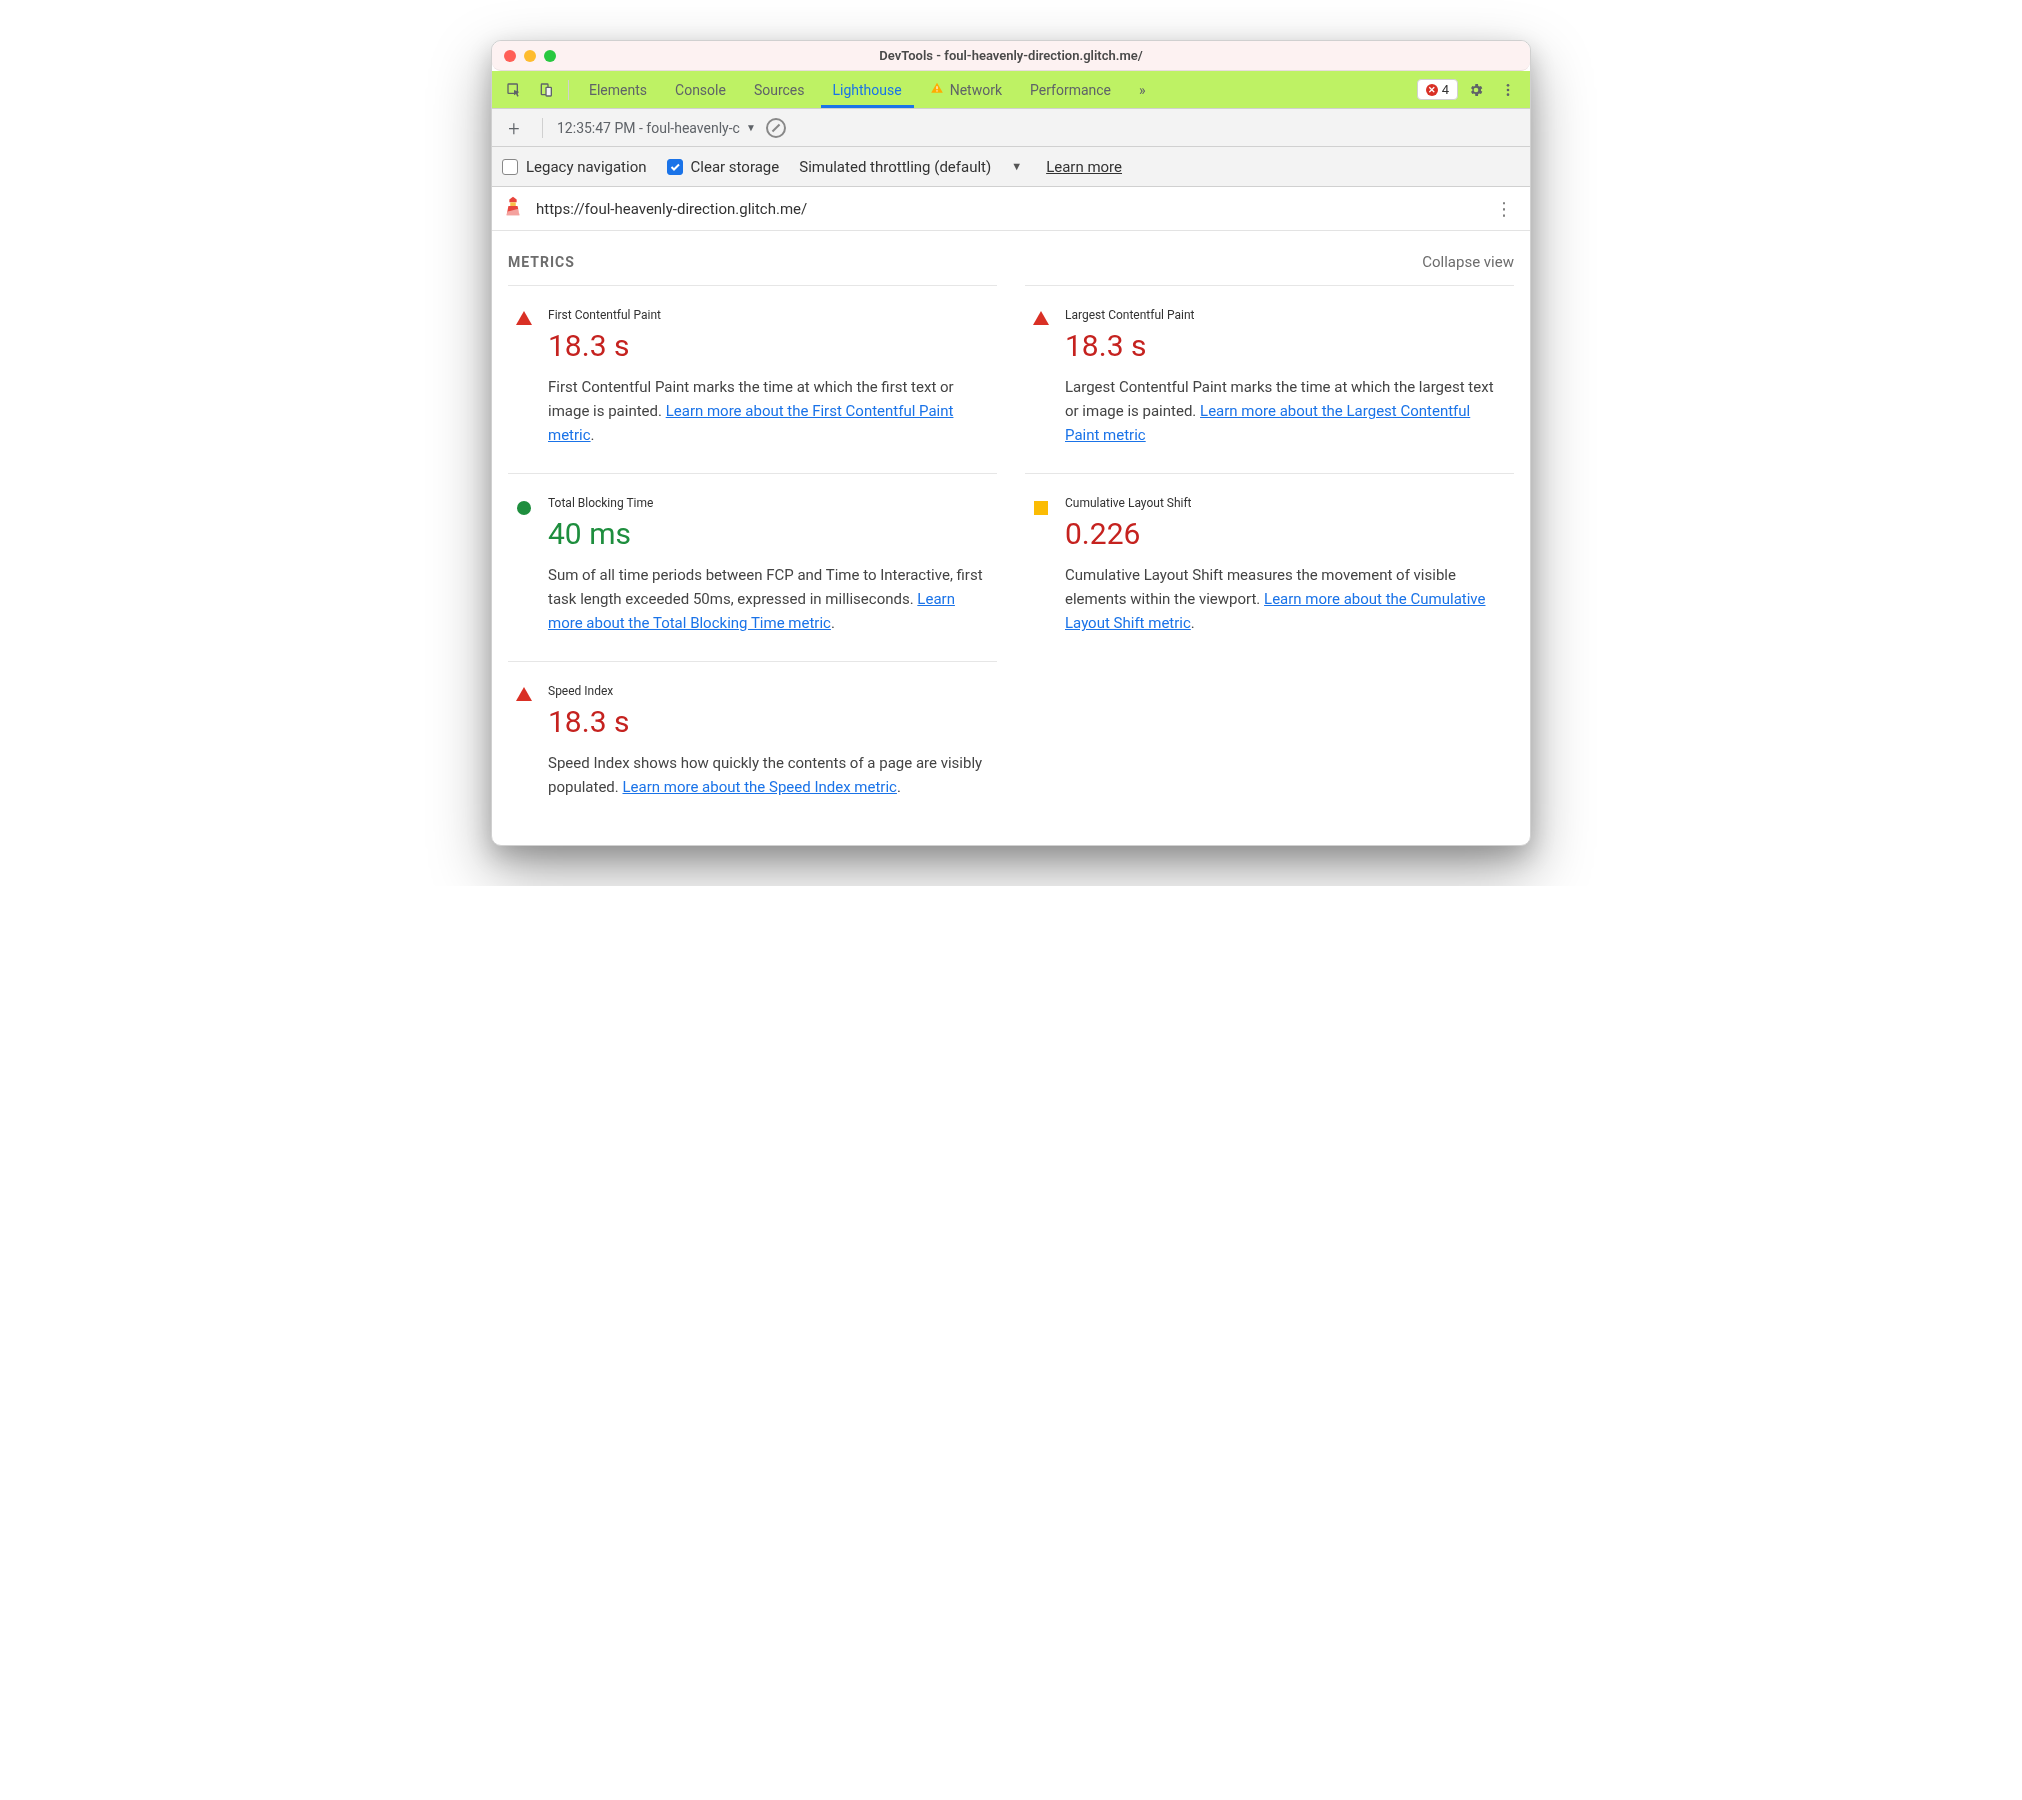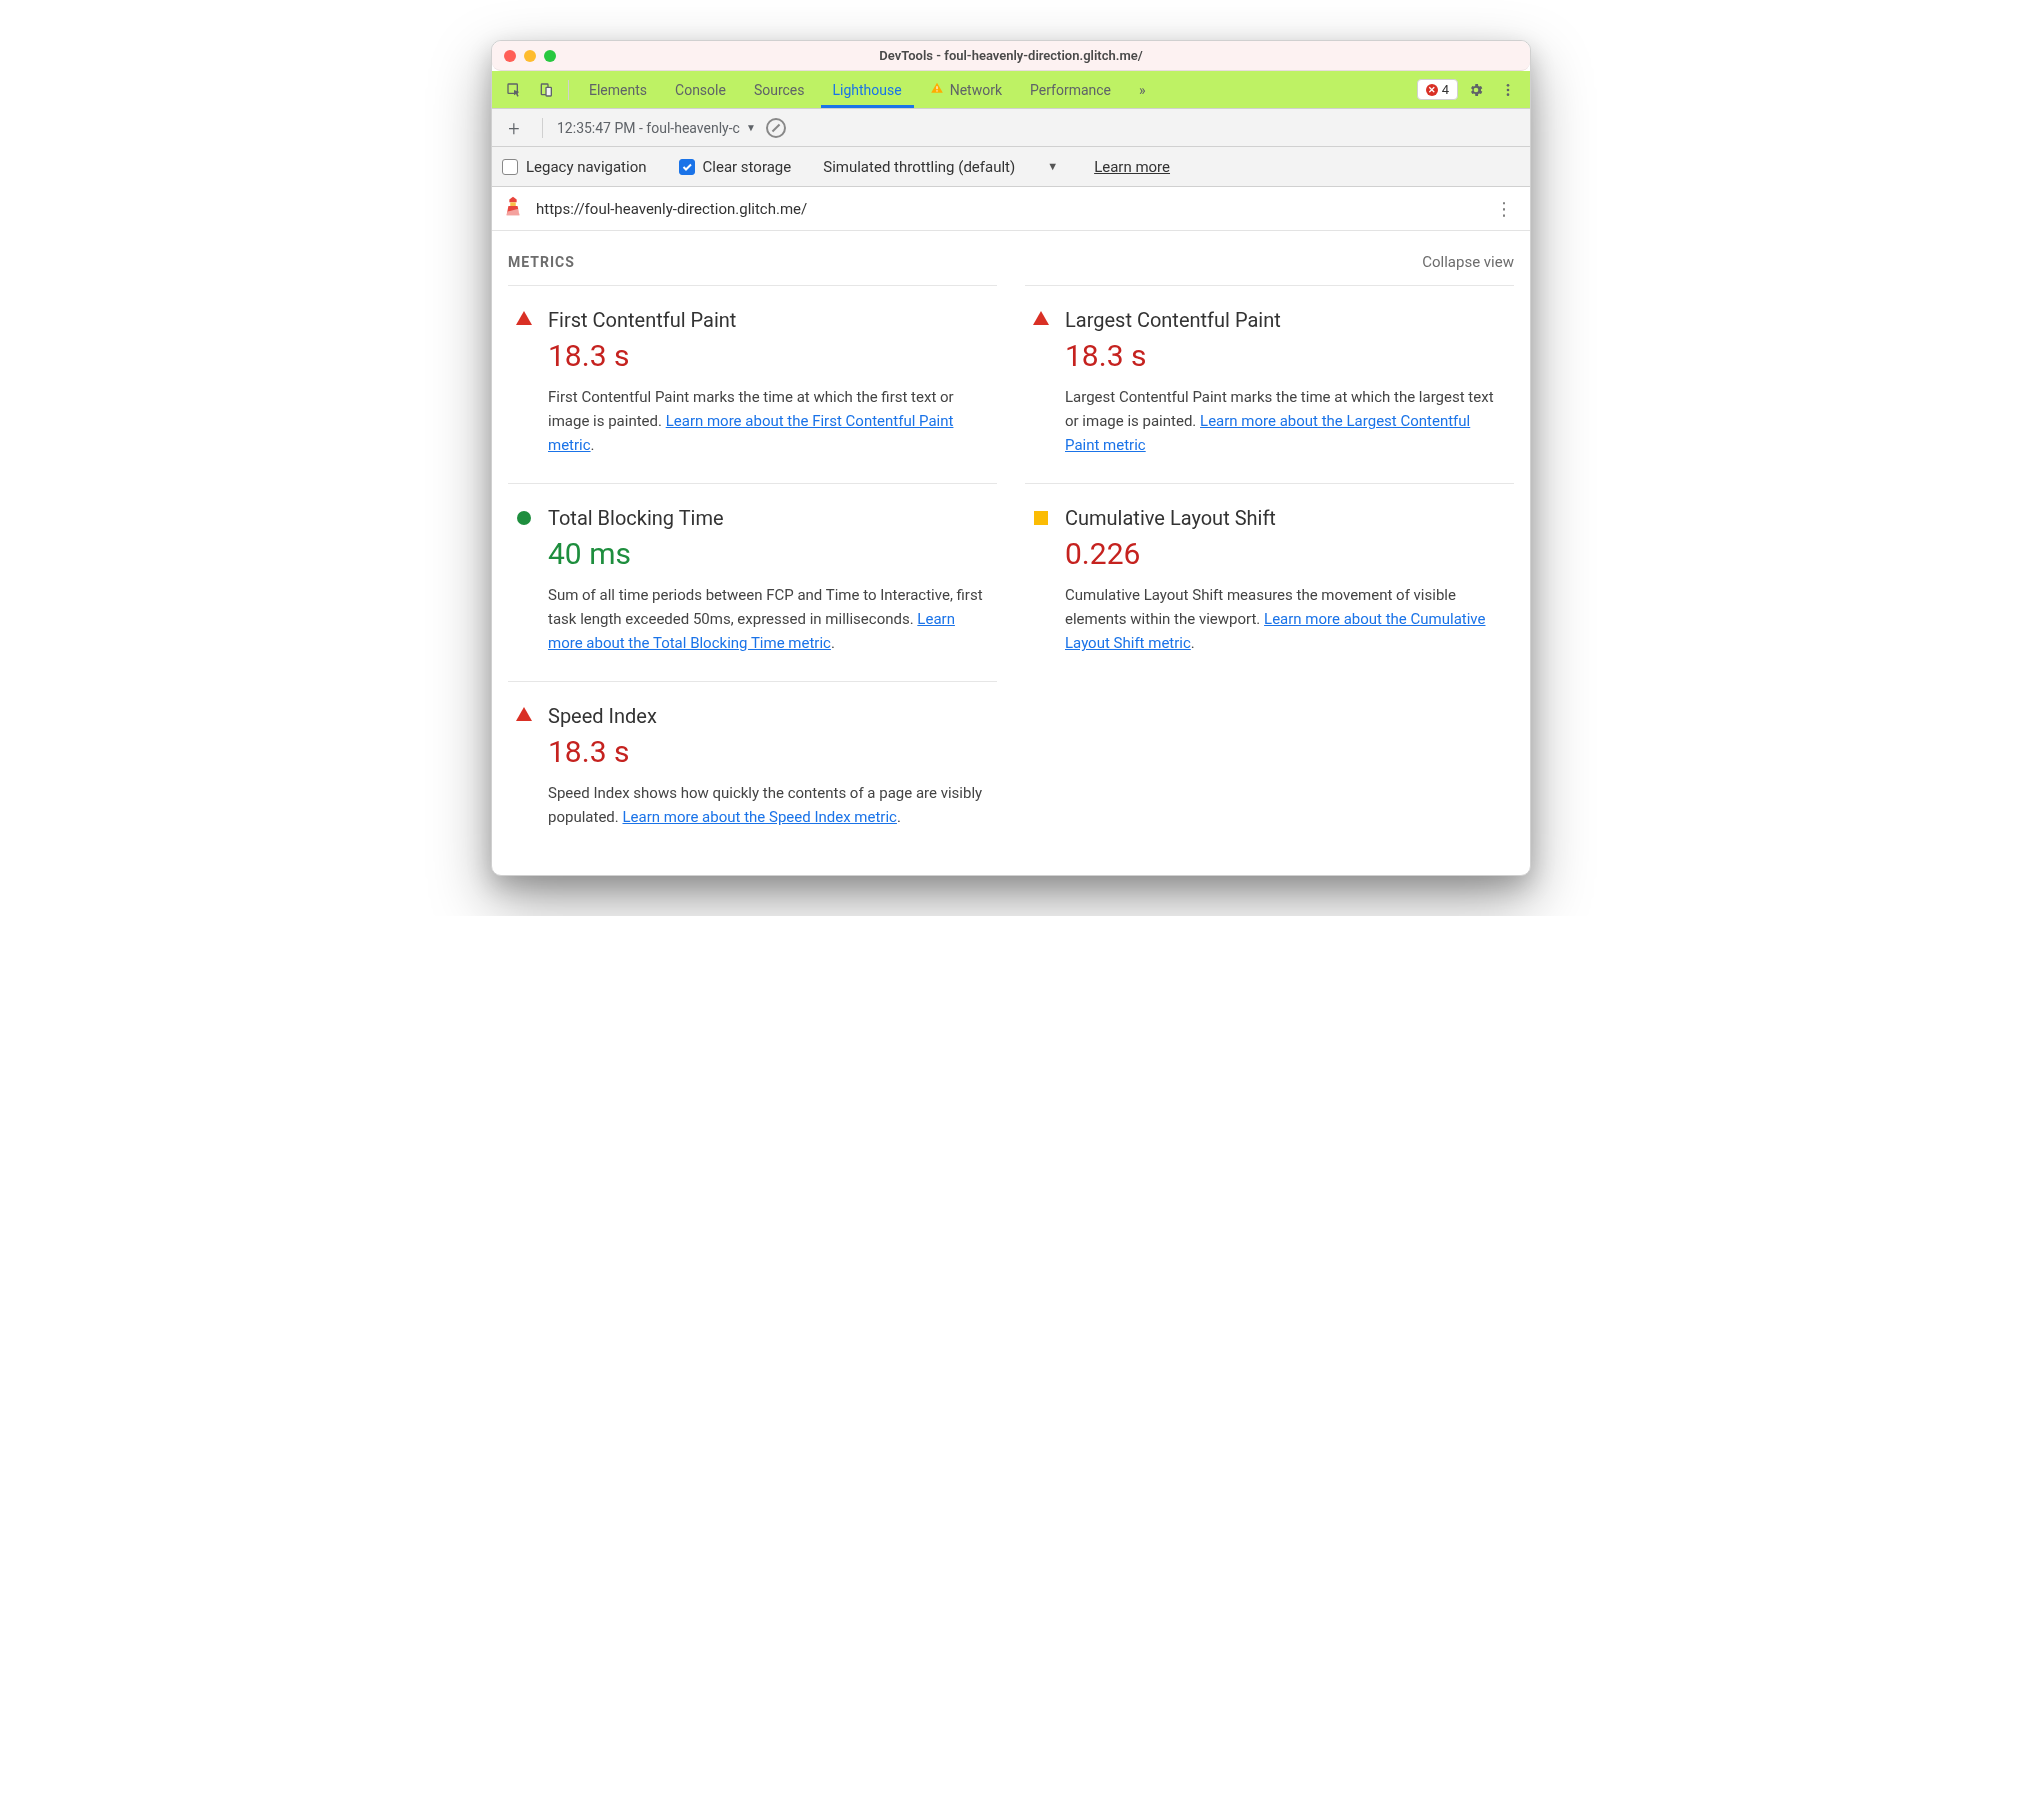--- a/index.html
+++ b/index.html
@@ -90,21 +90,21 @@
     padding:0 8px; gap:10px; font-size:14px; color:#333;
   }
   .plus-btn { width:28px; height:28px; display:flex; align-items:center; justify-content:center; color:#5f6368; font-size:20px; font-weight:300;}
   .report-select { display:flex; align-items:center; gap:6px; color:#5f6368; max-width:240px; overflow:hidden; white-space:nowrap;}
   .report-select .chev { font-size:10px; }
   .clear-icon { width:20px; height:20px; border:2px solid #888; border-radius:50%; position:relative; }
   .clear-icon::after { content:""; position:absolute; left:3px; right:3px; top:50%; height:2px; background:#888; transform:translateY(-50%) rotate(-45deg);}
   .toolbar3 {
     display:flex; align-items:center; height:40px;
     border-bottom:1px solid #d0d0d0; background:#f3f3f3;
-    padding:0 10px; gap:32px; font-size:15px; color:#333;
+    padding:0 10px; gap:20px; font-size:15px; color:#333;
   }
   .chk { display:flex; align-items:center; gap:8px;}
   .chkbox { width:16px; height:16px; border:1.5px solid #888; border-radius:3px; background:#fff; display:flex; align-items:center; justify-content:center;}
   .chkbox.checked { background:#1a73e8; border-color:#1a73e8;}
   .chkbox.checked svg { width:12px; height:12px; color:#fff;}
   .learn-more { text-decoration:underline; color:#333; }
   .chev-sm { font-size:11px; color:#555; margin-right:4px;}
   .url-bar {
     display:flex; align-items:center; height:44px;
     border-bottom:1px solid #e3e3e3; padding:0 10px; gap:12px;
@@ -129,21 +129,21 @@
   .metric-card {
     border-top:1px solid #e6e6e6;
     padding:22px 6px 26px 6px;
     display:flex; gap:14px;
   }
   .metric-icon { flex:0 0 20px; display:flex; justify-content:center; padding-top:3px;}
   .tri-red { width:0; height:0; border-left:8px solid transparent; border-right:8px solid transparent; border-bottom:14px solid #d93025;}
   .circ-green { width:14px; height:14px; border-radius:50%; background:#1e8e3e; margin-top:2px;}
   .sq-orange { width:14px; height:14px; background:#fbbc04; margin-top:2px;}
   .metric-body { flex:1;}
-  .metric-name { font-size:20px; color:#333; margin-bottom:6px;}
+  .metric-name { font-size:12px; color:#333; margin-bottom:6px;}
   .metric-value { font-size:30px; font-weight:400; margin-bottom:12px;}
   .val-red { color:#c5221f;}
   .val-green { color:#1e8e3e;}
   .metric-desc { font-size:15px; color:#444; line-height:1.6;}
   .metric-desc a { color:#1a73e8; text-decoration:underline;}
 </style>
 </head>
 <body>
 
 <div class="window">

